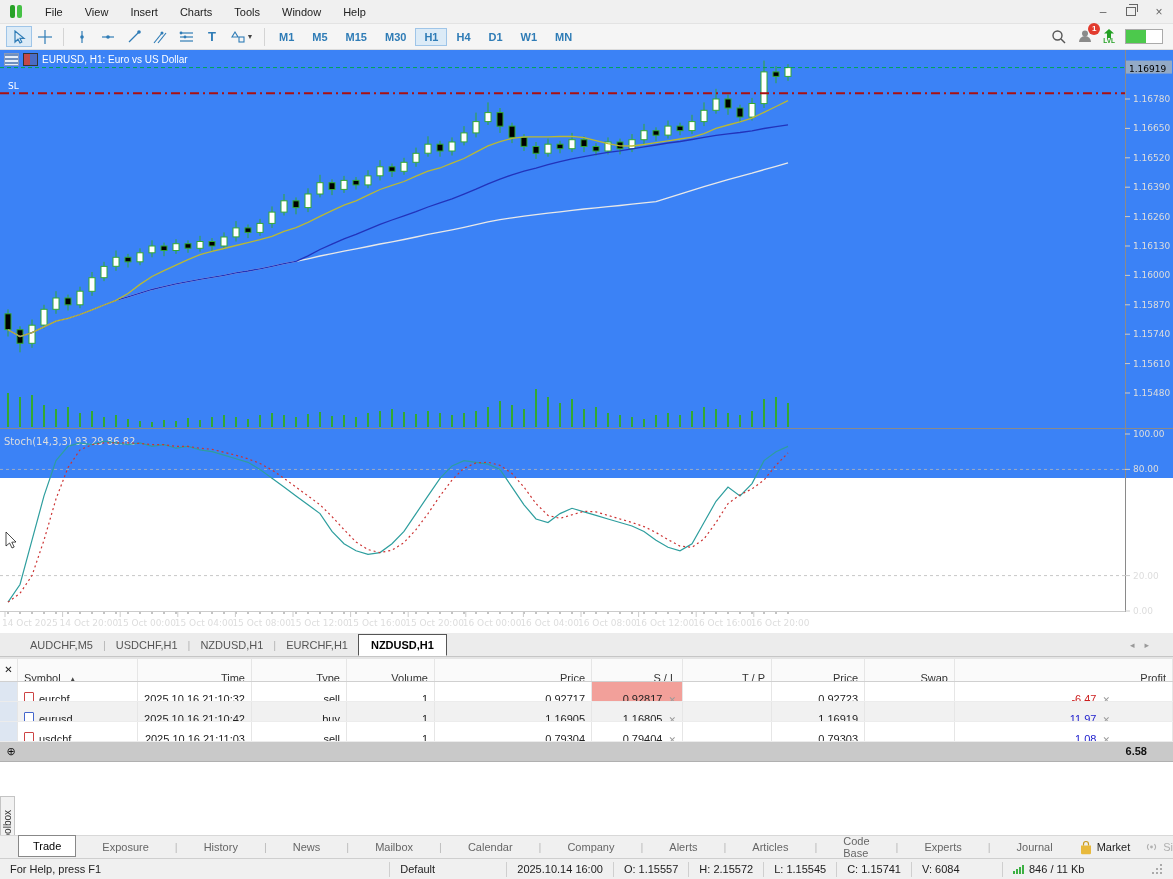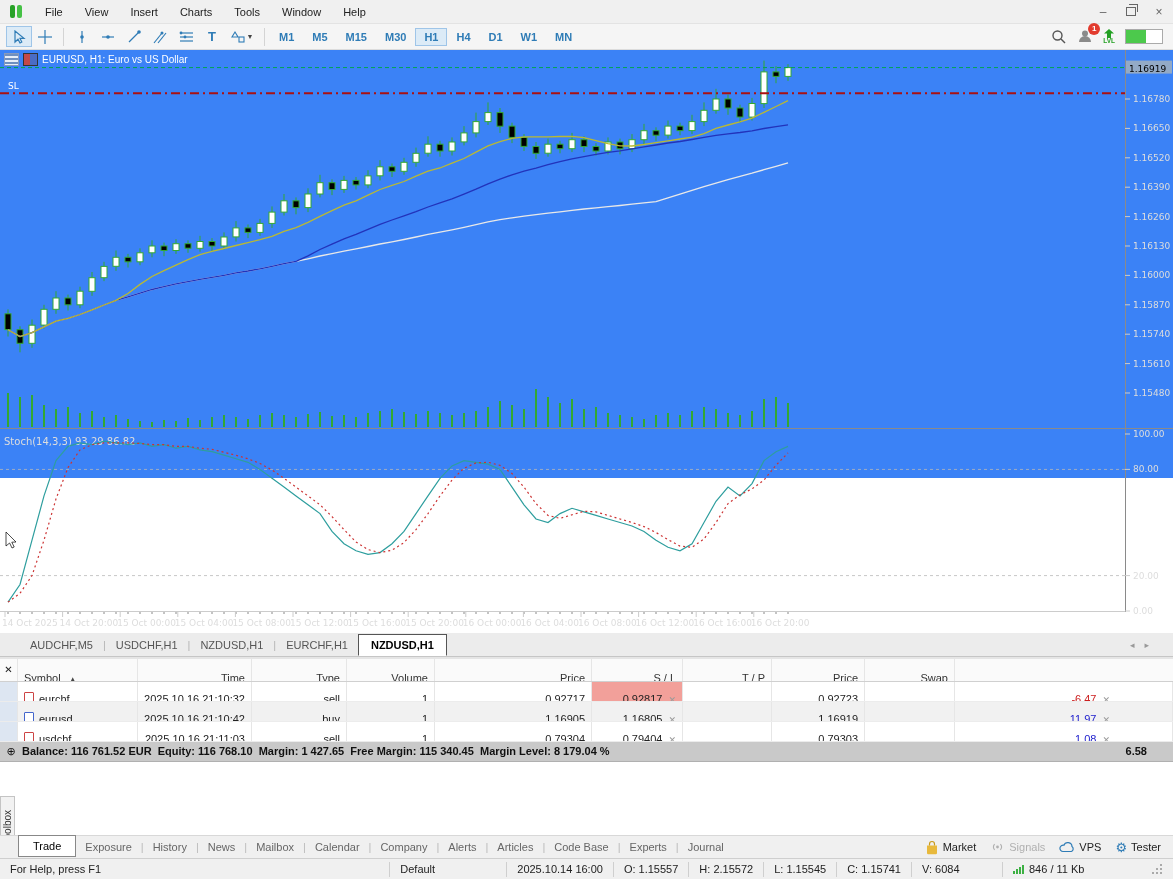--- a/index.html
+++ b/index.html
@@ -63,21 +63,21 @@
   .psummary{height:19px;line-height:19px;background:#c9c9c9;border-bottom:1px solid #b0b0b0;display:flex;font-weight:bold;color:#111}
   .psummary .plus{width:22px;text-align:center;font-weight:normal}
   .psummary .sumtext{white-space:pre}
   .psummary .total{margin-left:auto;padding-right:26px}
   
   .toolbox-tab{position:absolute;left:0;top:796px;width:15px;height:62px;background:#f2f2f2;border:1px solid #c4c4c4;box-sizing:border-box;
                display:flex;align-items:center;justify-content:center}
   .toolbox-tab span{writing-mode:vertical-rl;transform:rotate(180deg);font-size:10px;color:#333}
   .bottom-tabs{position:absolute;top:835px;left:0;width:1173px;height:23px;background:#f0f0f0;border-top:1px solid #d8d8d8;
                display:flex;align-items:center;box-sizing:border-box;padding-left:18px;color:#666}
-  .btab{padding:3px 9px}
+  .btab{padding:3px 26px}
   .btab-sep{color:#bbb}
   .btab.active{background:#fff;border:1px solid #888;color:#000;font-weight:normal;margin-top:-2px;padding:4px 14px}
   .services{margin-left:auto;display:flex;align-items:center;gap:14px;padding-right:12px}
   .svc{display:flex;align-items:center;gap:4px;color:#222}
   .svc.dim{color:#b0b0b0}
   .gear{color:#2f7cb6;font-size:13px}
   
   .statusbar{position:absolute;top:858px;left:0;width:1173px;height:21px;background:#f0f0f0;border-top:1px solid #cfcfcf;
              display:flex;align-items:center;box-sizing:border-box;color:#222}
   .scell{padding:0 10px;border-left:1px solid #cfcfcf;height:15px;display:flex;align-items:center;gap:5px;white-space:nowrap}
@@ -581,20 +581,21 @@
     <div class="c-close">✕</div>
     <div class="c-sym"><span>Symbol</span><span class="sort-arrow">▲</span></div>
     <div>Time</div>
     <div>Type</div>
     <div>Volume</div>
     <div>Price</div>
     <div>S / L</div>
     <div>T / P</div>
     <div>Price</div>
     <div>Swap</div>
+    <div>Profit</div>
   </div>
 
   <div class="grid prow pos-row">
     <div class="c-strip"></div>
     <div class="c-sym"><i class="order-ic" style="border-color: rgb(204, 68, 68);"></i><span>eurchf</span></div>
     <div>2025.10.16 21:10:32</div>
     <div>sell</div>
     <div>1</div>
     <div>0.92717</div>
     <div class="sl-cell hl"><span>0.92817</span><span class="xmini">✕</span></div>
@@ -627,21 +628,20 @@
     <div>0.79304</div>
     <div class="sl-cell"><span>0.79404</span><span class="xmini">✕</span></div>
     <div></div>
     <div>0.79303</div>
     <div></div>
     <div class="c-profit"><span style="color: rgb(26, 26, 204);">1.08</span><span class="xmini">✕</span></div>
   </div>
 
   <div class="psummary">
     <span class="plus">⊕</span>
-    <span class="sumtext">Balance: 116 761.52 EUR  Equity: 116 768.10  Margin: 1 427.65  Free Margin: 115 340.45  Margin Level: 8 179.04 %</span>
     <span class="total">6.58</span>
   </div>
 </div>
 
 <div class="toolbox-tab">
     <span>Toolbox</span>
   </div>
 
 <div class="bottom-tabs">
   <span class="btab active">Trade</span>

